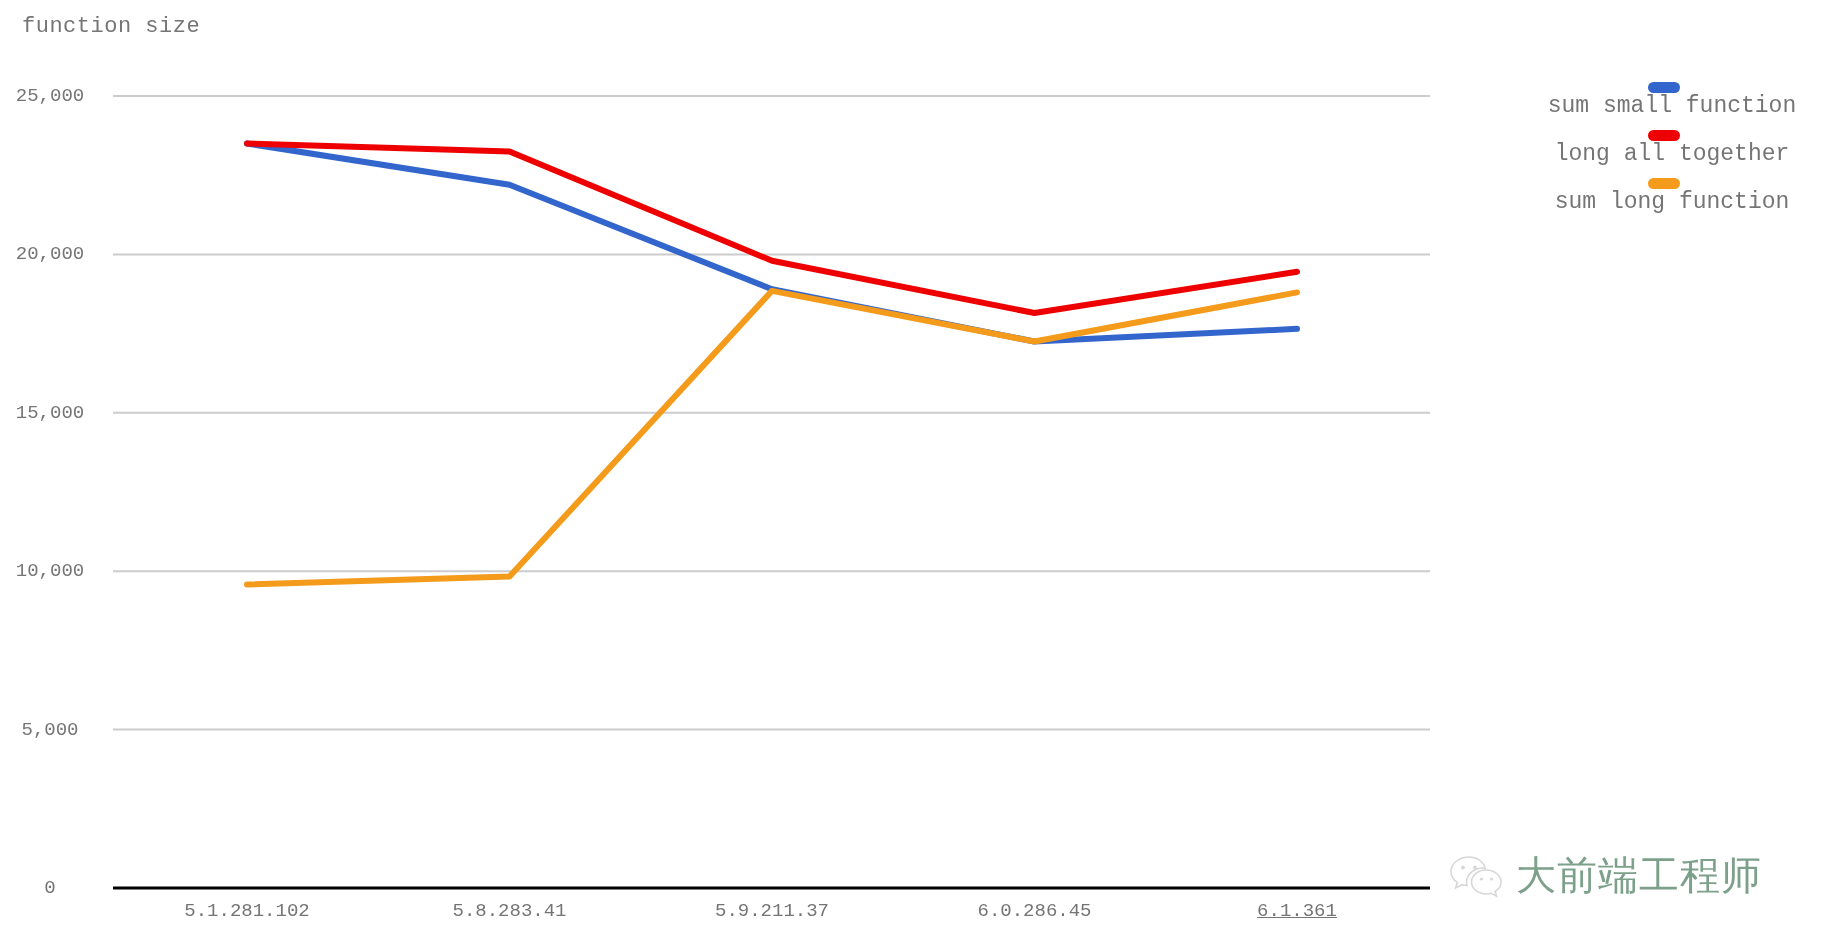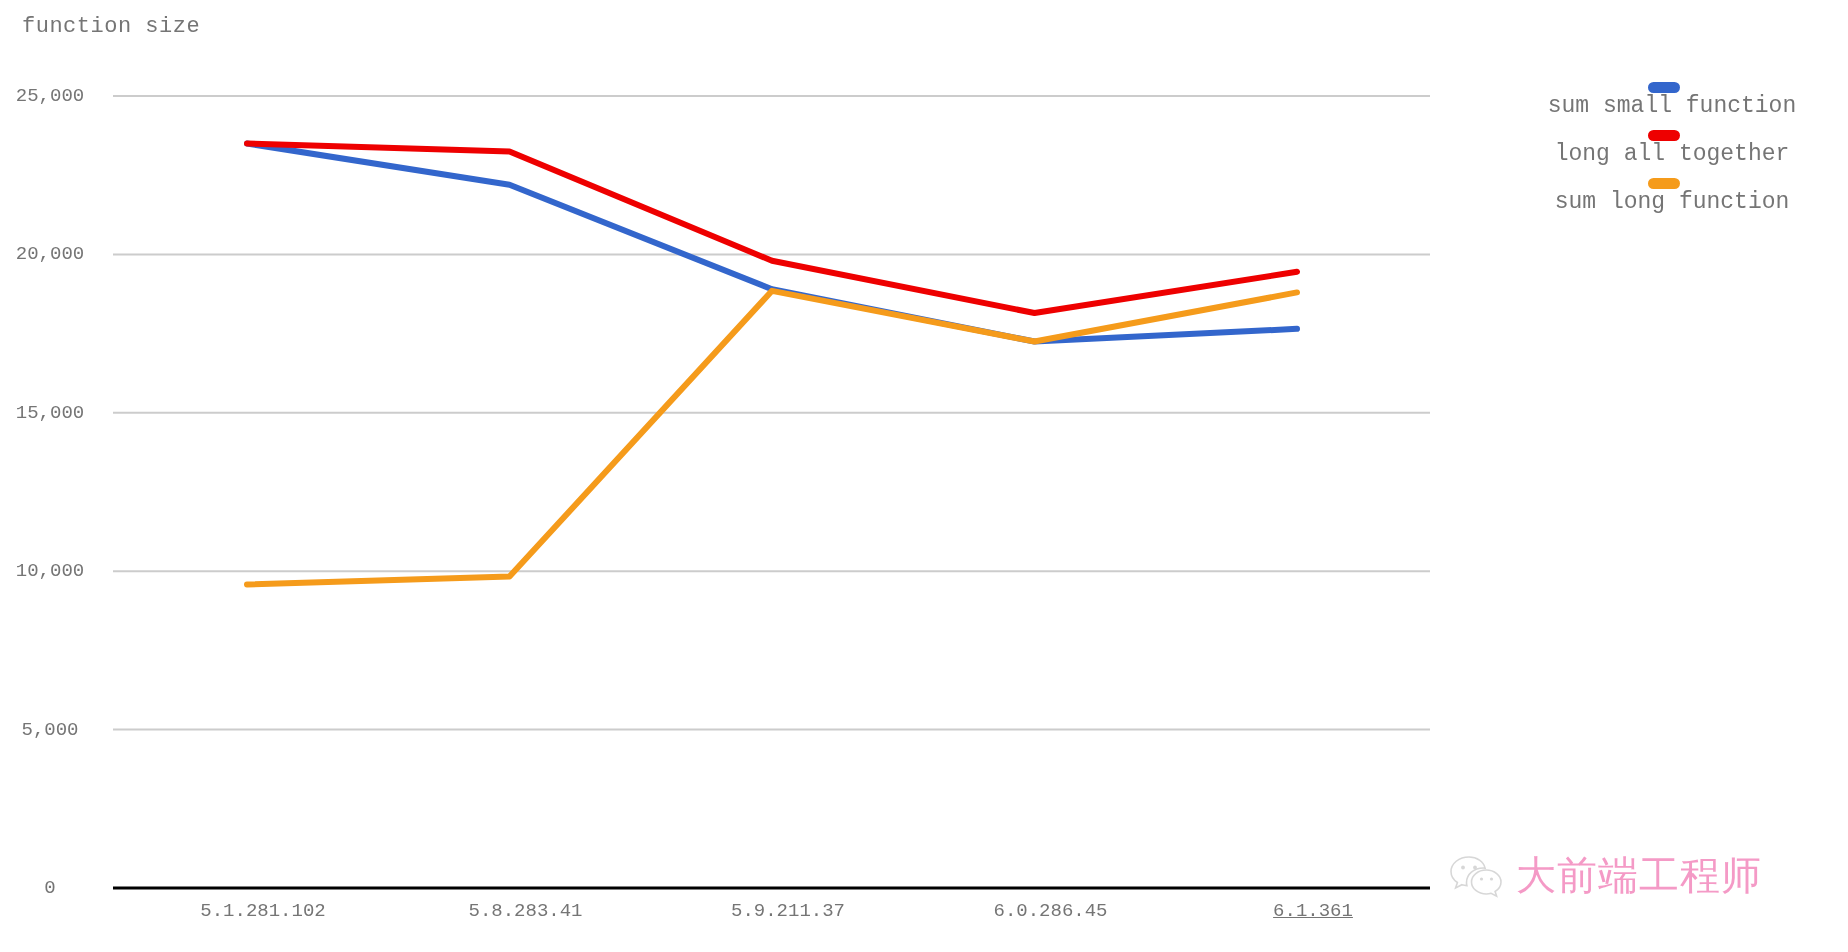--- a/index.html
+++ b/index.html
@@ -63,21 +63,21 @@
     position: absolute;
     left: 0;
     top: 0;
     width: 100px;
     height: 952px;
   }
 
   
   #x-axis-labels {
     position: absolute;
-    left: 16px;
+    left: 0;
     top: 0;
     width: 1460px;
     height: 684px;
     text-align: right;
   }
   .x-tick-label {
     position: absolute;
     top: 900px;
     font-size: 19px;
     color: #757575;
@@ -116,21 +116,21 @@
     position: absolute;
     left: 1448px;
     top: 848px;
     display: flex;
     align-items: center;
     opacity: 0.55;
   }
   #watermark-text {
     margin-left: 12px;
     font-size: 40px;
-    color: #ec4899;
+    color: #14532d;
     font-family: "DejaVu Sans", sans-serif;
     letter-spacing: 1px;
     white-space: nowrap;
   }
 </style>
 </head>
 <body>
 
 <div id="chart-root">
 

